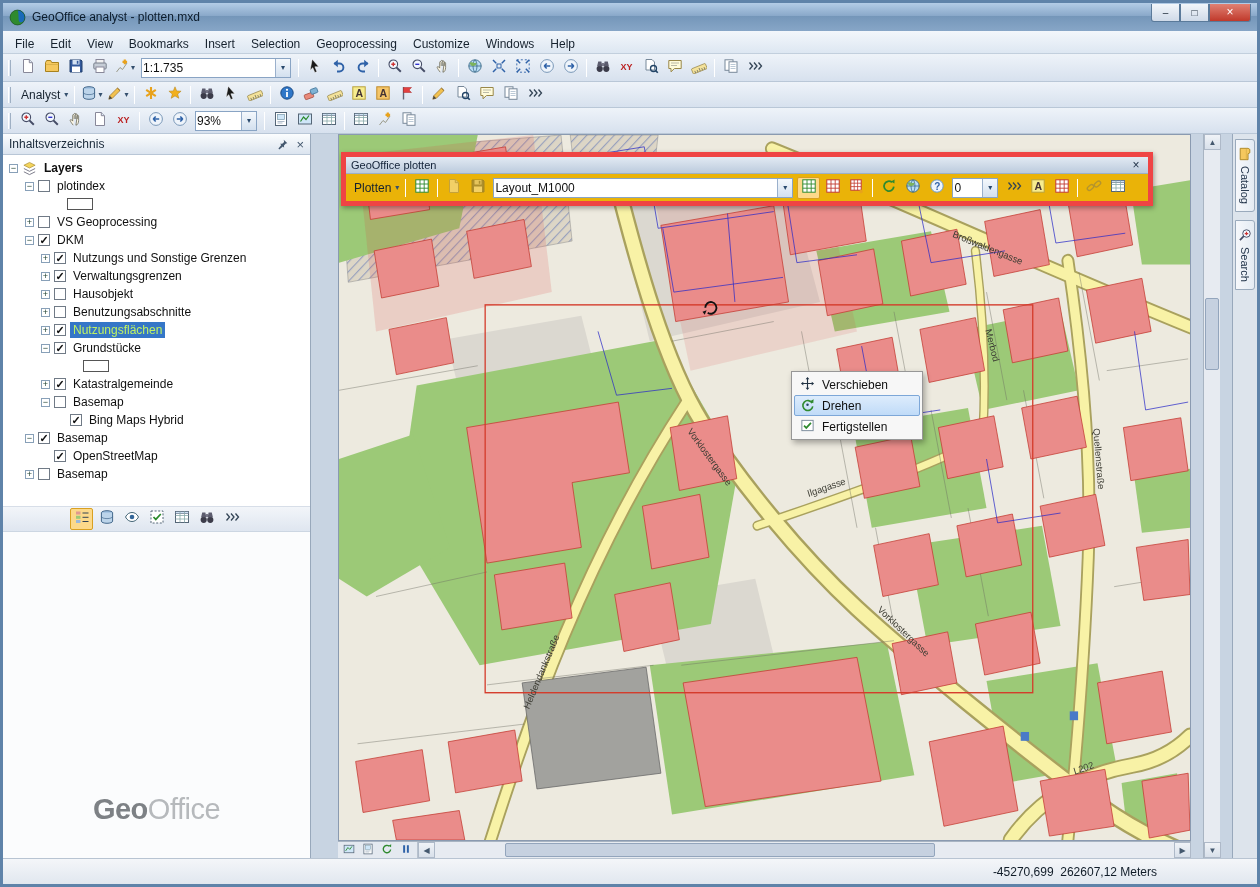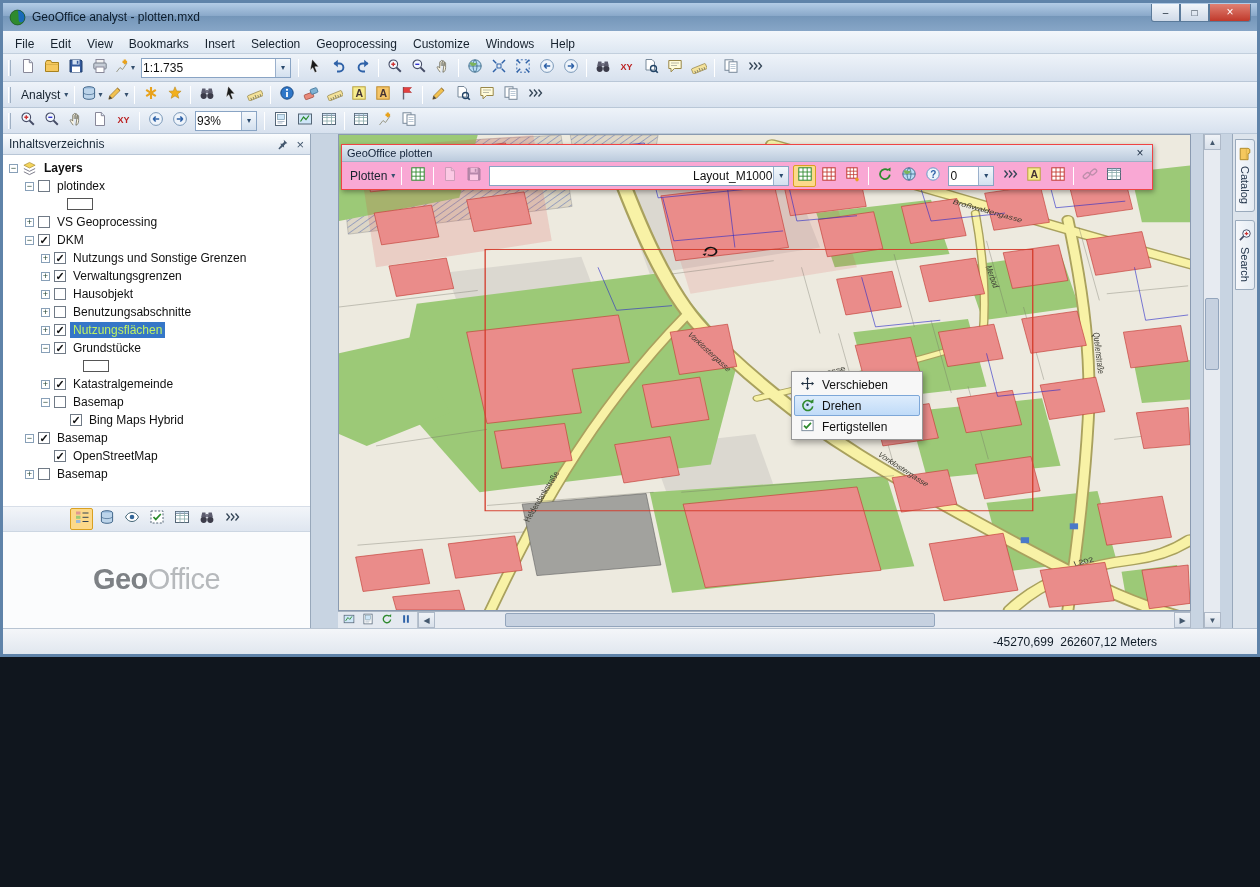--- a/index.html
+++ b/index.html
@@ -1,17 +1,17 @@
 <!DOCTYPE html>
 <html><head>
 <meta charset="utf-8">
 <style>
   html,body{margin:0;padding:0;background:#10161e;font-family:"Liberation Sans",sans-serif;}
   *{box-sizing:border-box;}
-  .window{width:1260px;height:657px;display:flex;flex-direction:column;border:3px solid #5f83a9;outline:1px solid #1c2a38;background:#dfe9f5;}
+  .window{width:1260px;height:887px;display:flex;flex-direction:column;border:3px solid #5f83a9;outline:1px solid #1c2a38;background:#dfe9f5;}
   
   .titlebar{height:28px;flex:none;display:flex;align-items:center;gap:6px;padding:0 6px;
     background:linear-gradient(180deg,#b3cce6 0%,#8aa9ca 45%,#7496b9 46%,#87a6c7 100%);}
   .app-icon svg{width:17px;height:17px;display:block;}
   .title-text{font-size:12px;color:#0b1b2b;}
   .win-btns{margin-left:auto;display:flex;margin-top:-9px;}
   .wb{width:29px;height:18px;display:flex;align-items:center;justify-content:center;font-size:10px;color:#1c2a38;
       background:linear-gradient(#f2f6fa,#cfdae8);border:1px solid #5a7a9a;border-top:none;}
   .wb.min{border-radius:0 0 0 3px;}
   .wb.close{background:linear-gradient(#e08173,#c0392b);color:#fff;border-radius:0 0 3px 0;width:42px;font-size:12px;}
@@ -72,21 +72,21 @@
   .map-svg{position:absolute;inset:0;width:100%;height:100%;}
   .street-label{font-size:10px;fill:#3c3c33;text-anchor:middle;font-family:"Liberation Sans",sans-serif;}
   .bld{fill:#ea8c8a;stroke:#c23b32;stroke-width:.8;}
   .grn{fill:#9cc977;}
   .gry{fill:#dbd8d0;}
   .blueline{fill:none;stroke:#2a2ac8;stroke-width:.9;opacity:.85;}
   .pline{stroke:#6b6b60;stroke-width:.55;fill:none;opacity:.8;}
   .rc{fill:none;stroke:#a9a15e;stroke-linecap:round;}
   .rf{fill:none;stroke:#f8f2a6;stroke-linecap:round;}
   
-  .plotten{position:absolute;left:2px;top:9px;width:812px;border:1px solid #ef4444;background:#f9a8d4;box-shadow:1px 2px 5px rgba(0,0,0,.35);}
+  .plotten{position:absolute;left:2px;top:17px;width:812px;border:5px solid #ef4444;background:#eab308;box-shadow:1px 2px 5px rgba(0,0,0,.35);}
   .pl-title{height:17px;display:flex;align-items:center;padding:0 5px;font-size:11px;color:#122238;
     background:linear-gradient(#e2eaf3,#bccbdd);border-bottom:1px solid #9cb0c6;}
   .pl-close{margin-left:auto;font-size:12px;width:14px;text-align:center;color:#23344a;}
   .pl-body{height:27px;display:flex;align-items:center;padding:0 3px;gap:1px;}
   
   .ctx-menu{position:absolute;left:452px;top:236px;width:132px;background:#f7f7f7;border:1px solid #979797;
     box-shadow:2px 3px 6px rgba(0,0,0,.32);padding:2px;font-size:12px;z-index:5;}
   .ctx-item{height:21px;display:flex;align-items:center;gap:7px;padding:0 5px;border:1px solid transparent;color:#101010;}
   .ctx-item svg{width:15px;height:15px;flex:none;}
   .ctx-item.sel{background:linear-gradient(#ddecfc,#c0dbf8);border-color:#7da7d8;border-radius:2px;}
@@ -853,21 +853,21 @@
                   </svg></span>
               </span>
               <span class="tb-btn disabled">
                 <span class="ico"><svg viewBox="0 0 16 16">
                     <path d="M2 2h11l1 1v11H2z" fill="#33599c" stroke="#22406e"></path>
                     <rect x="4.5" y="2" width="7" height="4.5" fill="#d5e2f2"></rect>
                     <rect x="4" y="8.5" width="8" height="5.5" fill="#fff"></rect>
                     <rect x="8.8" y="2.8" width="1.6" height="3" fill="#33599c"></rect>
                   </svg></span>
               </span>
-              <span class="combo" style="width: 300px; text-align: right;">
+              <span class="combo" style="width: 300px;">
                 <span class="combo-v">Layout_M1000</span>
                 <span class="combo-a">▾</span>
               </span>
               <span class="tb-btn active">
                 <span class="ico"><svg viewBox="0 0 16 16">
                     <rect x="1.8" y="1.8" width="12.4" height="12.4" fill="#fff" stroke="#2f8a2f"></rect>
                     <path d="M1.8 6h12.4M1.8 10.2h12.4M6 1.8v12.4M10.2 1.8v12.4" stroke="#2f8a2f" stroke-width=".9"></path>
                   </svg></span>
               </span>
               <span class="tb-btn">

